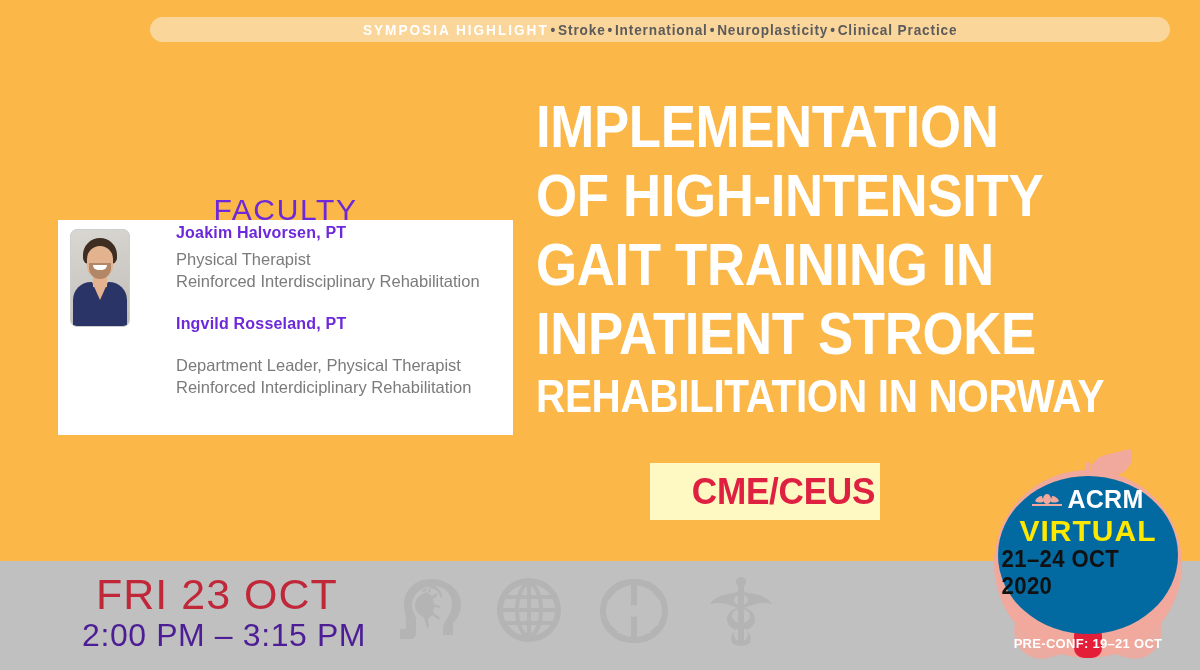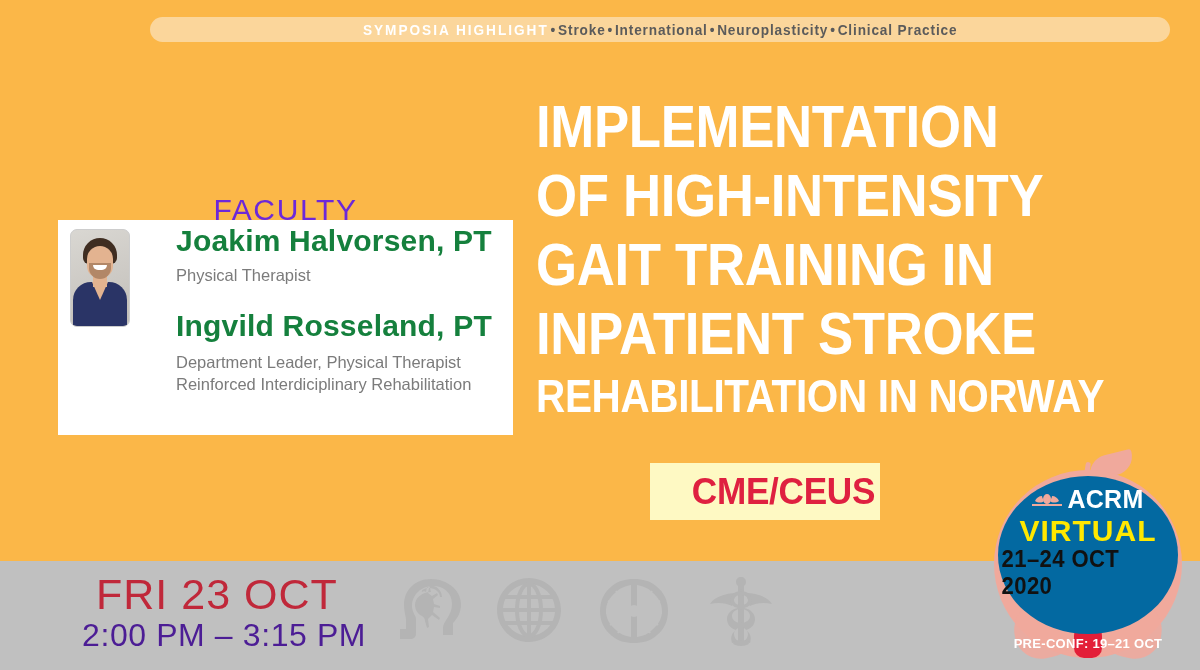--- a/index.html
+++ b/index.html
@@ -44,24 +44,24 @@
   .ph-bg{position:absolute;inset:0;background:linear-gradient(160deg,#d9d7d2 0%,#cbc8c3 60%,#bfbcb6 100%);}
   .ph-hair{position:absolute;left:12px;top:8px;width:34px;height:26px;border-radius:17px 17px 6px 6px;background:#3f2d21;}
   .ph-face{position:absolute;left:16px;top:16px;width:26px;height:32px;border-radius:13px 13px 12px 12px;background:#e3b390;}
   .ph-beard{position:absolute;left:18px;top:33px;width:22px;height:16px;border-radius:0 0 11px 11px;background:#8a6246;opacity:.55;}
   .ph-smile{position:absolute;left:22px;top:35px;width:14px;height:5px;border-radius:0 0 8px 8px;background:#fff;}
   .ph-neck{position:absolute;left:22px;top:45px;width:14px;height:12px;background:#e3b390;}
   .ph-body{position:absolute;left:2px;top:52px;width:54px;height:44px;border-radius:18px 18px 0 0;background:#2a3466;}
   .ph-v{position:absolute;left:21px;top:52px;width:16px;height:18px;background:#e3b390;clip-path:polygon(0 0,100% 0,50% 100%);}
 
   .fac-body{position:absolute;left:118px;top:4px;right:8px;}
-  .fac-name{font-size:30px;font-weight:bold;color:#15803d;letter-spacing:.2px;}
+  .fac-name{font-size:16px;font-weight:bold;color:#6d28d9;letter-spacing:.2px;}
   .fac-meta{font-size:16.5px;color:#7b7b7b;line-height:1.33;margin-top:7px;}
   .fac-block2{margin-top:22px;}
-  .fac-block2 .fac-meta{margin-top:9px;}
+  .fac-block2 .fac-meta{margin-top:22px;}
 
   
   .headline{
     position:absolute;left:536px;top:92px;width:640px;
     color:#ffffff;font-weight:bold;letter-spacing:-0.4px;
   }
   .hl-line{
     font-size:60px;line-height:69px;white-space:nowrap;
     transform:scaleX(.88);transform-origin:left center;
   }
@@ -148,20 +148,21 @@
       <div class="ph-face"></div>
       <div class="ph-beard"></div>
       <div class="ph-smile"></div>
     </div>
 
     <div class="fac-body">
       <div>
         <div class="fac-name">Joakim Halvorsen, PT</div>
         <div class="fac-meta">
           <div>Physical Therapist</div>
+          <div>Reinforced Interdisciplinary Rehabilitation</div>
         </div>
       </div>
 
       <div class="fac-block2">
         <div class="fac-name">Ingvild Rosseland, PT</div>
         <div class="fac-meta">
           <div>Department Leader, Physical Therapist</div>
           <div>Reinforced Interdiciplinary Rehabilitation</div>
         </div>
       </div>

